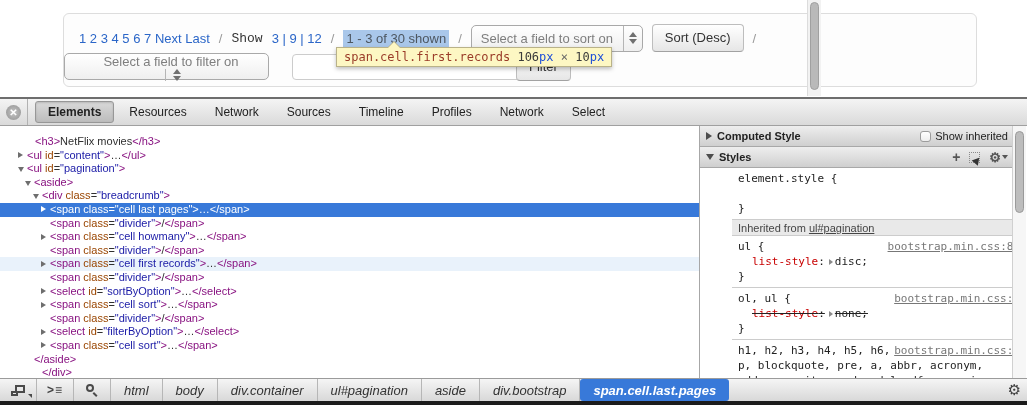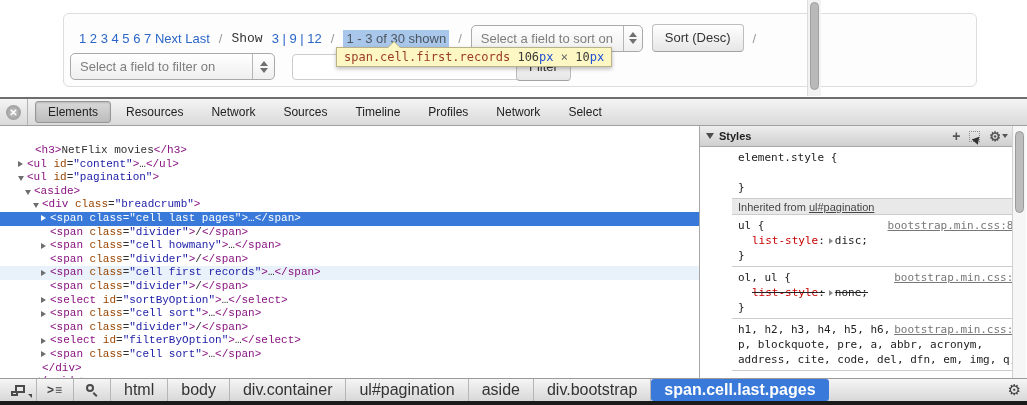--- a/index.html
+++ b/index.html
@@ -21,21 +21,21 @@
     border-radius:5px; background:linear-gradient(#ffffff,#efefef); color:#7e7e7e;
     font-size:13px; padding-left:9px; position:relative; }
   .macselect .stepper { margin-left:10px; height:100%; border-left:1px solid #b5b5b5;
     width:22px; display:flex; flex-direction:column; align-items:center; justify-content:center; gap:2px; }
   .stepper i { width:0; height:0; display:block; }
   .stepper .up { border-left:4px solid transparent; border-right:4px solid transparent; border-bottom:5px solid #707070; }
   .stepper .dn { border-left:4px solid transparent; border-right:4px solid transparent; border-top:5px solid #707070; }
   .btn { display:inline-block; height:28px; line-height:26px; padding:0 12px; font-size:13px; color:#333;
     background:linear-gradient(#ffffff,#e6e6e6); border:1px solid #bdbdbd; border-bottom-color:#a2a2a2;
     border-radius:4px; }
-  .row2sel { position:absolute; left:6px; top:39px; width:205px; }
+  .row2sel { position:absolute; left:0; top:39px; width:205px;flex-direction:column; }
   .row2sel .lbl { flex:1; }
   .filter-input { position:absolute; left:228px; top:40px; width:247px; height:26px;
     border:1px solid #ccc; border-radius:4px; background:#fff; font-size:13px; padding:0 6px; }
   .filter-btn { position:absolute; left:452px; top:39px; }
   .sortsel { width:172px; }
   
   .tooltip { position:absolute; left:336px; top:47px; background:#fdf7c3; border:1px solid #b9b289;
     box-shadow:0 2px 4px rgba(0,0,0,.25); font-family:"DejaVu Sans Mono", monospace; font-size:12px;
     padding:2px 7px; white-space:nowrap; z-index:5; }
   .tooltip::before { content:""; position:absolute; top:-7px; left:50px; border-left:7px solid transparent;
@@ -53,26 +53,26 @@
 
   
   .toolbar { width:1027px; height:29px; border-top:2px solid #6e6e6e; border-bottom:1px solid #a0a0a0;
     background:linear-gradient(#f4f4f4,#dadada); display:flex; align-items:center; position:relative; }
   .closebtn { width:15px; height:15px; border-radius:50%; background:radial-gradient(#c6c6c6,#8f8f8f);
     color:#fff; font-size:10px; line-height:15px; text-align:center; margin:0 6px; font-weight:bold; }
   .tb-sep { width:1px; height:100%; background:#b2b2b2; margin-right:6px; }
   .tab { font-size:12px; color:#222; padding:3px 12px; margin:2px 1px; border-radius:3px;
     border:1px solid transparent; }
   .tab.selected { background:linear-gradient(#d9d9d9,#bcbcbc); border:1px solid #979797;
-    box-shadow:inset 0 1px 2px rgba(0,0,0,.15); }
+    box-shadow:inset 0 1px 2px rgba(0,0,0,.15);font-weight:bold; }
 
   
   .main { display:flex; width:1027px; height:252px; }
   .tree { width:700px; height:252px; background:#fff; overflow:hidden; border-right:1px solid #a7a7a7;
-    font-family:Liberation Mono, monospace; font-size:11px; padding-top:18px; }
+    font-family:Liberation Sans, sans-serif; font-size:11px; padding-top:9px; }
   .trow { position:relative; height:13.6px; line-height:13.6px; white-space:nowrap; }
   .trow.selected { background:#3879d9; }
   .trow.selected span { color:#fff !important; }
   .trow.selected .arr.right { border-left-color:#fff; }
   .trow.hover { background:#e9f2fb; }
   .arr { position:absolute; width:0; height:0; }
   .arr.right { top:3.5px; border-left:5px solid #6e6e6e; border-top:3.5px solid transparent; border-bottom:3.5px solid transparent; }
   .arr.down { top:5px; border-top:5px solid #6e6e6e; border-left:3.5px solid transparent; border-right:3.5px solid transparent; }
   .t-g { color:#881280; }
   .t-a { color:#994500; }
@@ -115,21 +115,21 @@
   .side-scroll { position:absolute; right:0; top:0; width:14px; height:252px; background:#f6f6f6;
     border-left:1px solid #d0d0d0; }
   .side-scroll .thumb { position:absolute; left:2px; top:5px; width:9px; height:82px;
     background:#bdbdbd; border:1px solid #9a9a9a; border-radius:6px; }
 
   
   .statusbar { width:1027px; height:23px; border-top:1px solid #9b9b9b;
     background:linear-gradient(#f5f5f5,#d8d8d8); display:flex; align-items:stretch; position:relative; }
   .sb-cell { border-right:1px solid #b6b6b6; display:flex; align-items:center; justify-content:center; }
   .sb-icon-cell { width:37px; position:relative; }
-  .crumb { font-size:16px; color:#333; padding:0 13px; display:flex; align-items:center; }
+  .crumb { font-size:13px; color:#333; padding:0 13px; display:flex; align-items:center;font-style:italic; }
   .crumb.selected { background:#3879d9; color:#fff; font-weight:bold; border-radius:3px;
     border-right:none; margin:0; }
   .dock-ic { position:relative; width:14px; height:11px; }
   .dock-ic .r1 { position:absolute; right:0; top:0; width:10px; height:8px; border:2px solid #4a4a4a; }
   .dock-ic .r2 { position:absolute; left:0; bottom:0; width:7px; height:5px; border:2px solid #4a4a4a; background:#e8e8e8; }
   .dock-caret { position:absolute; right:4px; bottom:3px; width:0; height:0;
     border-top:4px solid #4a4a4a; border-left:4px solid transparent; }
   .console-ic { font-size:12px; font-weight:bold; color:#444; letter-spacing:1px; }
   .search-ic { position:relative; width:13px; height:13px; }
   .search-ic .lens { position:absolute; left:0; top:0; width:8px; height:8px; border:2px solid #4a4a4a; border-radius:50%; }
@@ -208,26 +208,33 @@
       <div class="trow"><span style="margin-left: 50px;"><span class="t-g">&lt;span</span><span class="t-a"> class</span><span class="t-p">=</span><span class="t-q">"divider"</span><span class="t-g">&gt;</span><span class="t-p">/</span><span class="t-g">&lt;/span&gt;</span></span></div>
       <div class="trow"><span class="arr right" style="left: 41px;"></span><span style="margin-left: 50px;"><span class="t-g">&lt;span</span><span class="t-a"> class</span><span class="t-p">=</span><span class="t-q">"cell howmany"</span><span class="t-g">&gt;</span><span class="t-p">…</span><span class="t-g">&lt;/span&gt;</span></span></div>
       <div class="trow"><span style="margin-left: 50px;"><span class="t-g">&lt;span</span><span class="t-a"> class</span><span class="t-p">=</span><span class="t-q">"divider"</span><span class="t-g">&gt;</span><span class="t-p">/</span><span class="t-g">&lt;/span&gt;</span></span></div>
       <div class="trow hover"><span class="arr right" style="left: 41px;"></span><span style="margin-left: 50px;"><span class="t-g">&lt;span</span><span class="t-a"> class</span><span class="t-p">=</span><span class="t-q">"cell first records"</span><span class="t-g">&gt;</span><span class="t-p">…</span><span class="t-g">&lt;/span&gt;</span></span></div>
       <div class="trow"><span style="margin-left: 50px;"><span class="t-g">&lt;span</span><span class="t-a"> class</span><span class="t-p">=</span><span class="t-q">"divider"</span><span class="t-g">&gt;</span><span class="t-p">/</span><span class="t-g">&lt;/span&gt;</span></span></div>
       <div class="trow"><span class="arr right" style="left: 41px;"></span><span style="margin-left: 50px;"><span class="t-g">&lt;select</span><span class="t-a"> id</span><span class="t-p">=</span><span class="t-q">"sortByOption"</span><span class="t-g">&gt;</span><span class="t-p">…</span><span class="t-g">&lt;/select&gt;</span></span></div>
       <div class="trow"><span class="arr right" style="left: 41px;"></span><span style="margin-left: 50px;"><span class="t-g">&lt;span</span><span class="t-a"> class</span><span class="t-p">=</span><span class="t-q">"cell sort"</span><span class="t-g">&gt;</span><span class="t-p">…</span><span class="t-g">&lt;/span&gt;</span></span></div>
       <div class="trow"><span style="margin-left: 50px;"><span class="t-g">&lt;span</span><span class="t-a"> class</span><span class="t-p">=</span><span class="t-q">"divider"</span><span class="t-g">&gt;</span><span class="t-p">/</span><span class="t-g">&lt;/span&gt;</span></span></div>
       <div class="trow"><span class="arr right" style="left: 41px;"></span><span style="margin-left: 50px;"><span class="t-g">&lt;select</span><span class="t-a"> id</span><span class="t-p">=</span><span class="t-q">"filterByOption"</span><span class="t-g">&gt;</span><span class="t-p">…</span><span class="t-g">&lt;/select&gt;</span></span></div>
       <div class="trow"><span class="arr right" style="left: 41px;"></span><span style="margin-left: 50px;"><span class="t-g">&lt;span</span><span class="t-a"> class</span><span class="t-p">=</span><span class="t-q">"cell sort"</span><span class="t-g">&gt;</span><span class="t-p">…</span><span class="t-g">&lt;/span&gt;</span></span></div>
+      <div class="trow"><span style="margin-left: 34px;"><span class="t-g">&lt;/aside&gt;</span></span></div>
       <div class="trow"><span style="margin-left: 42px;"><span class="t-g">&lt;/div&gt;</span></span></div>
-      <div class="trow"><span style="margin-left: 34px;"><span class="t-g">&lt;/aside&gt;</span></span></div>
       <div class="trow"><span style="margin-left: 27px;"><span class="t-g">&lt;/ul&gt;</span></span></div>
     </div>
 
   <div class="sidebar">
+    <div class="pane-hd">
+      <span class="tri-r"></span>
+      <span>Computed Style</span>
+      <span class="spacer"></span>
+      <span class="chk"></span>
+      <span class="hd-lbl-sm">Show inherited</span>
+    </div>
     <div class="pane-hd">
       <span class="tri-d"></span>
       <span>Styles</span>
       <span class="spacer"></span>
       <span class="hd-ic">+</span>
       <span class="state-ic"></span>
       <span class="gear-sm">
           <span class="g">⚙</span>
           <span class="c"></span>
         </span>

